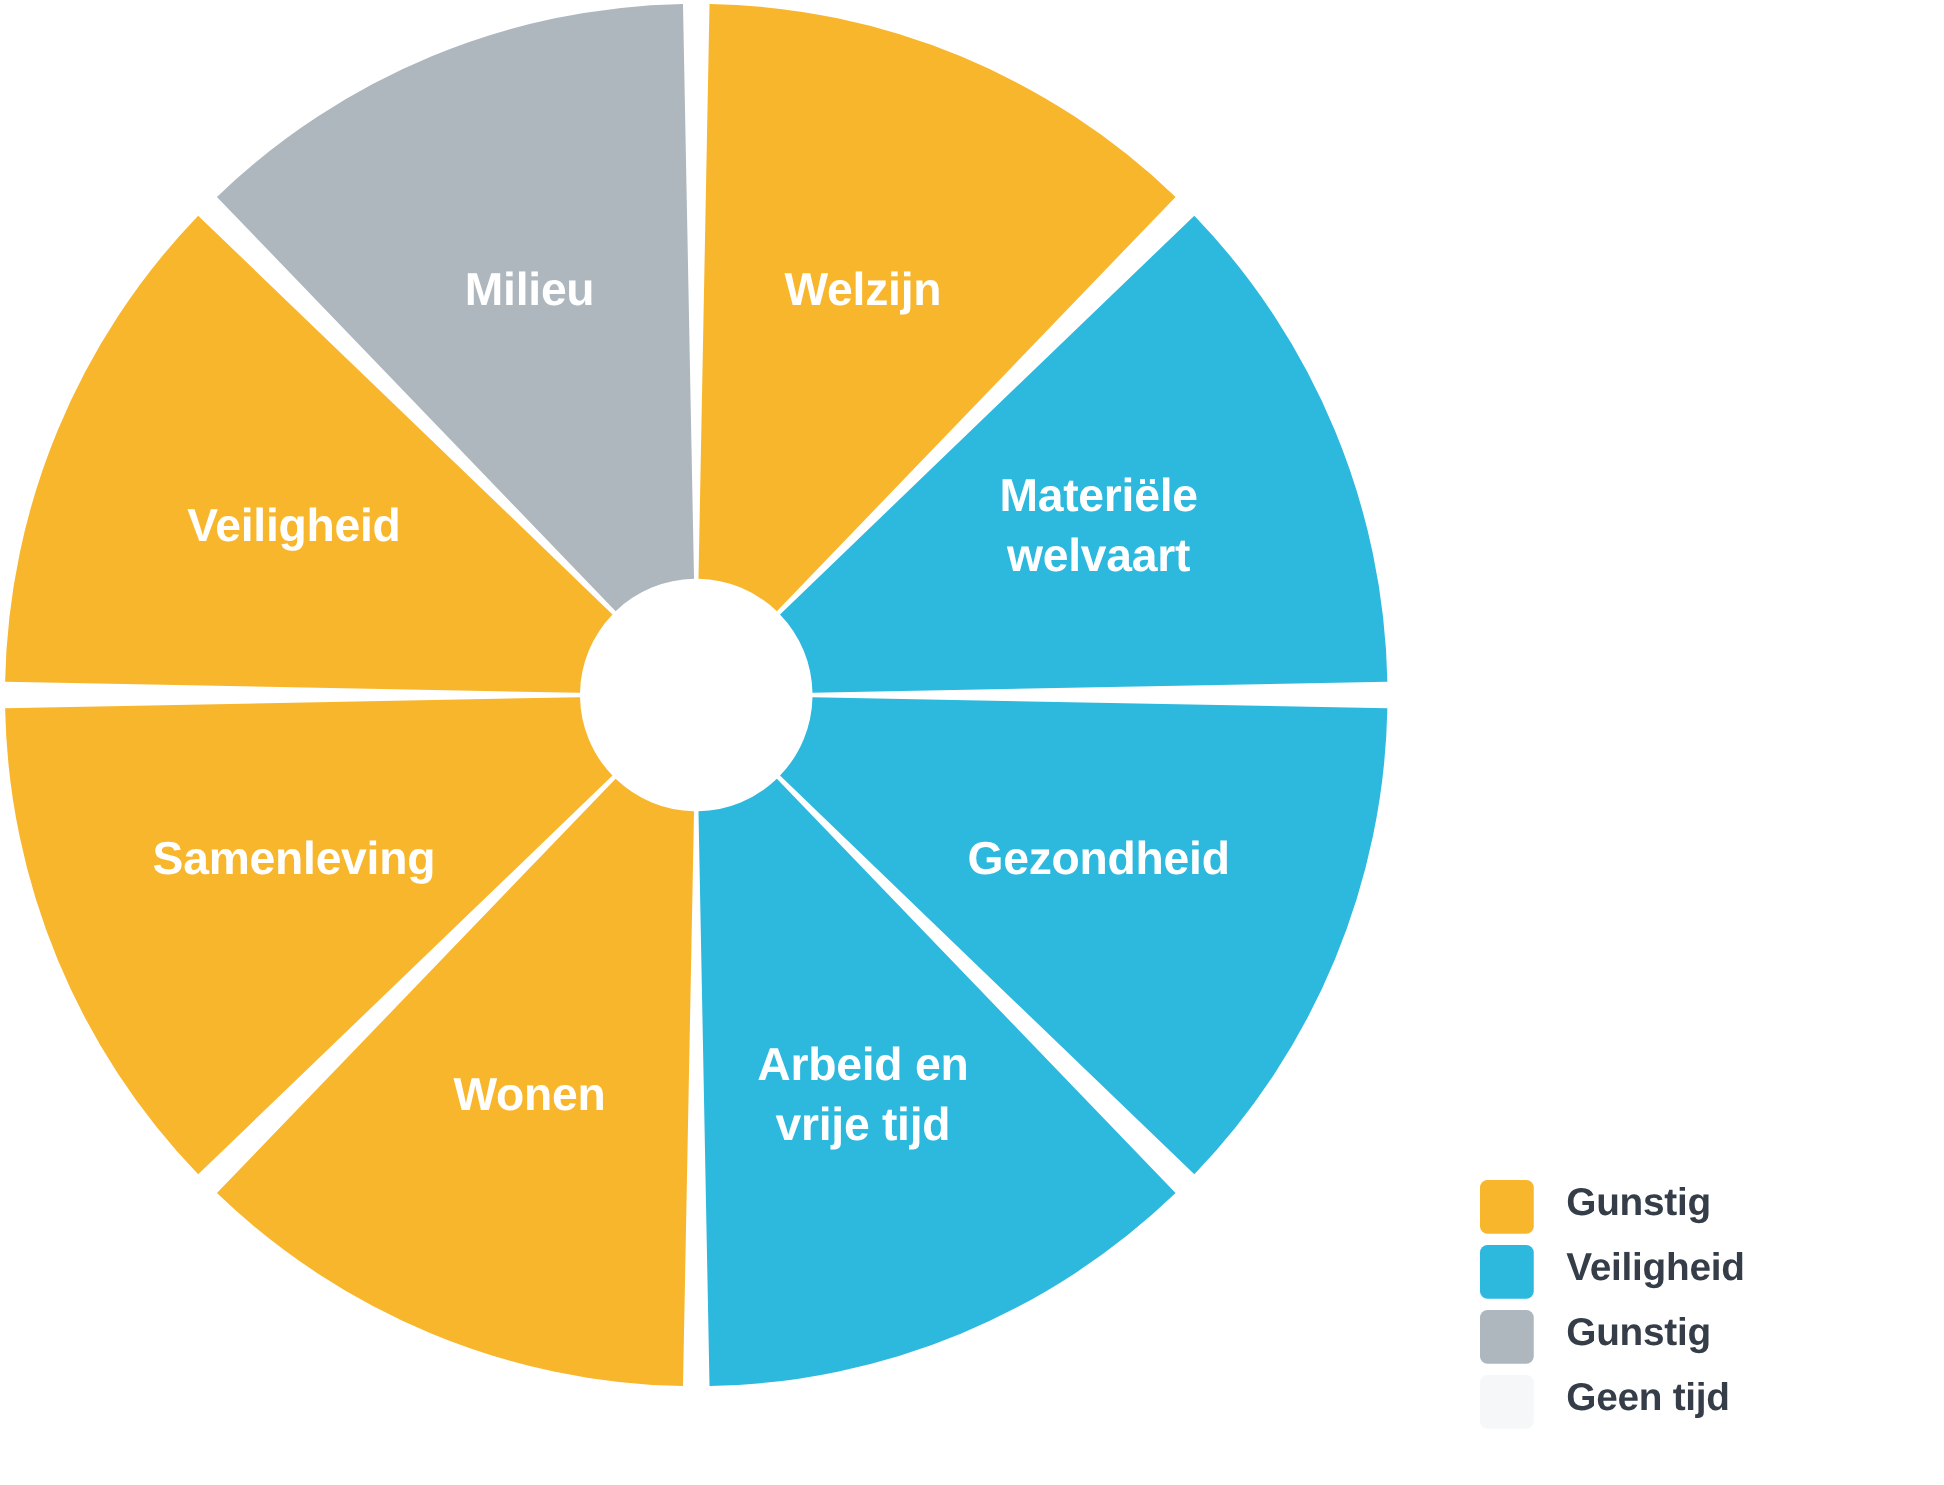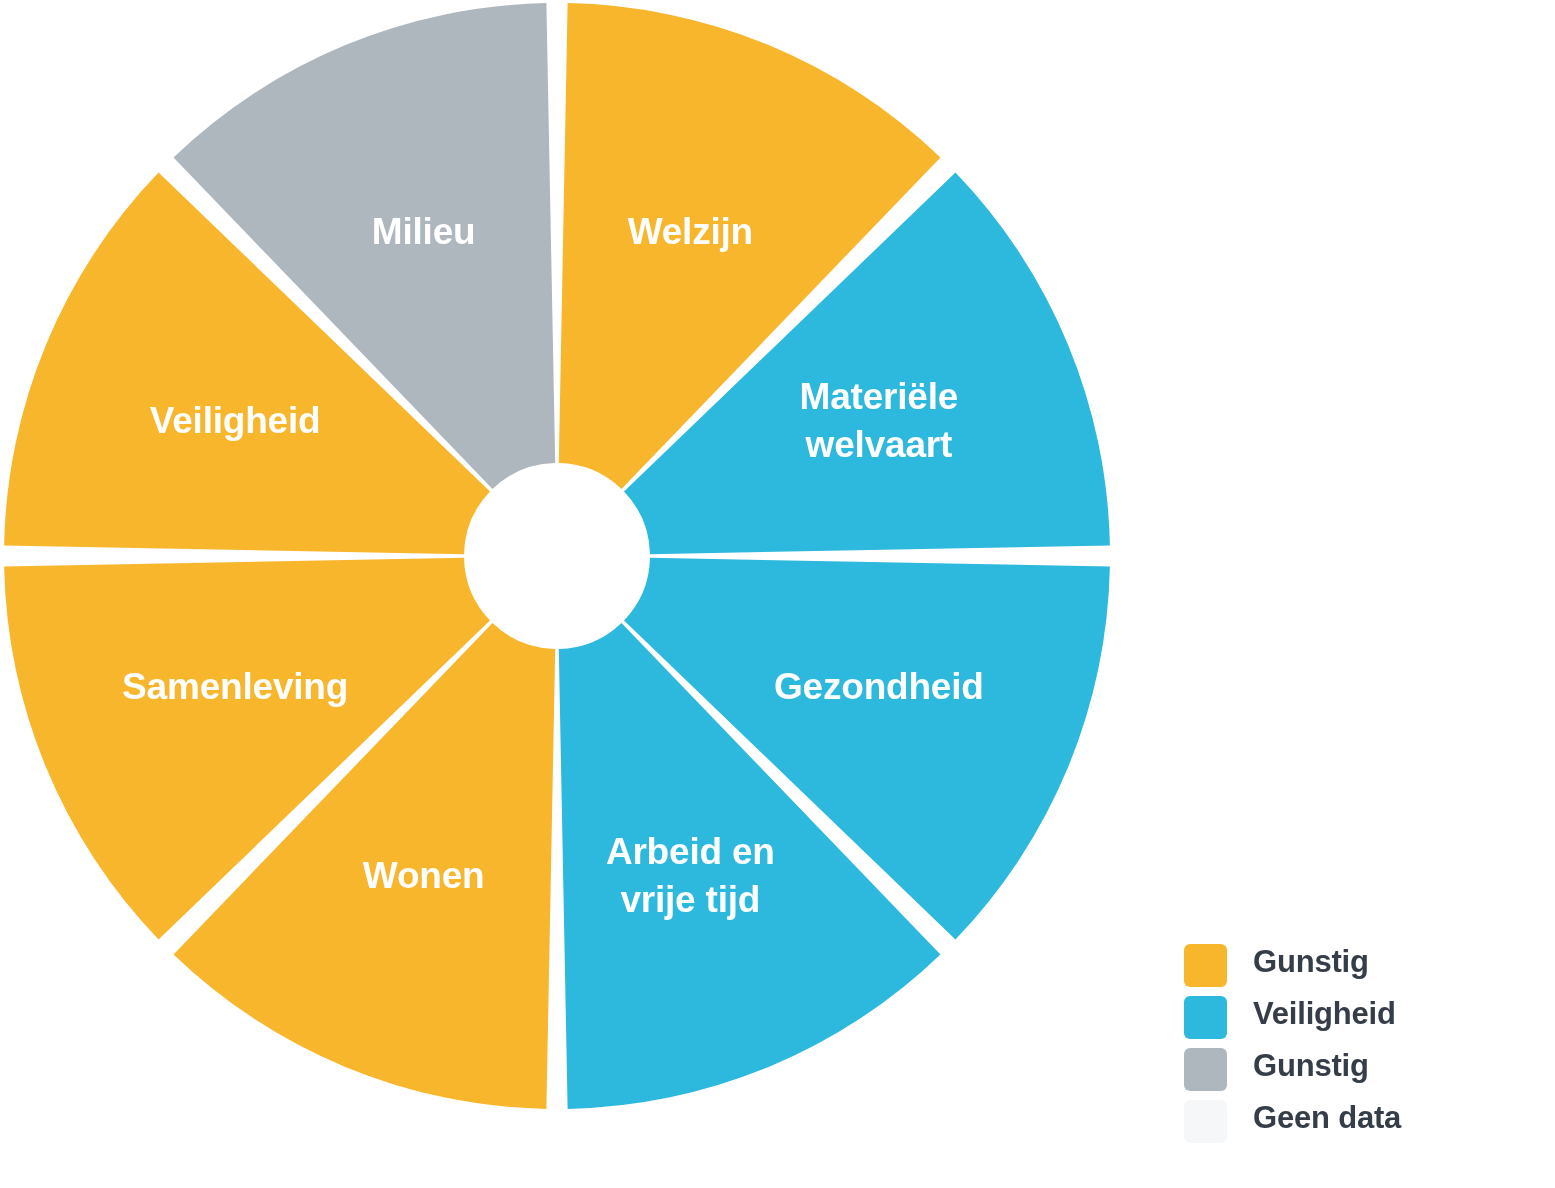--- a/index.html
+++ b/index.html
@@ -105,17 +105,17 @@
       <div class="legend-row">
         <span class="legend-swatch" style="background: rgb(45, 184, 222);"></span>
         <span class="legend-label">Veiligheid</span>
       </div>
       <div class="legend-row">
         <span class="legend-swatch" style="background: rgb(174, 182, 190);"></span>
         <span class="legend-label">Gunstig</span>
       </div>
       <div class="legend-row">
         <span class="legend-swatch" style="background: rgb(246, 247, 248);"></span>
-        <span class="legend-label">Geen data</span>
+        <span class="legend-label">Geen tijd</span>
       </div>
     </div>
 
 </div>
 
 </body></html>

